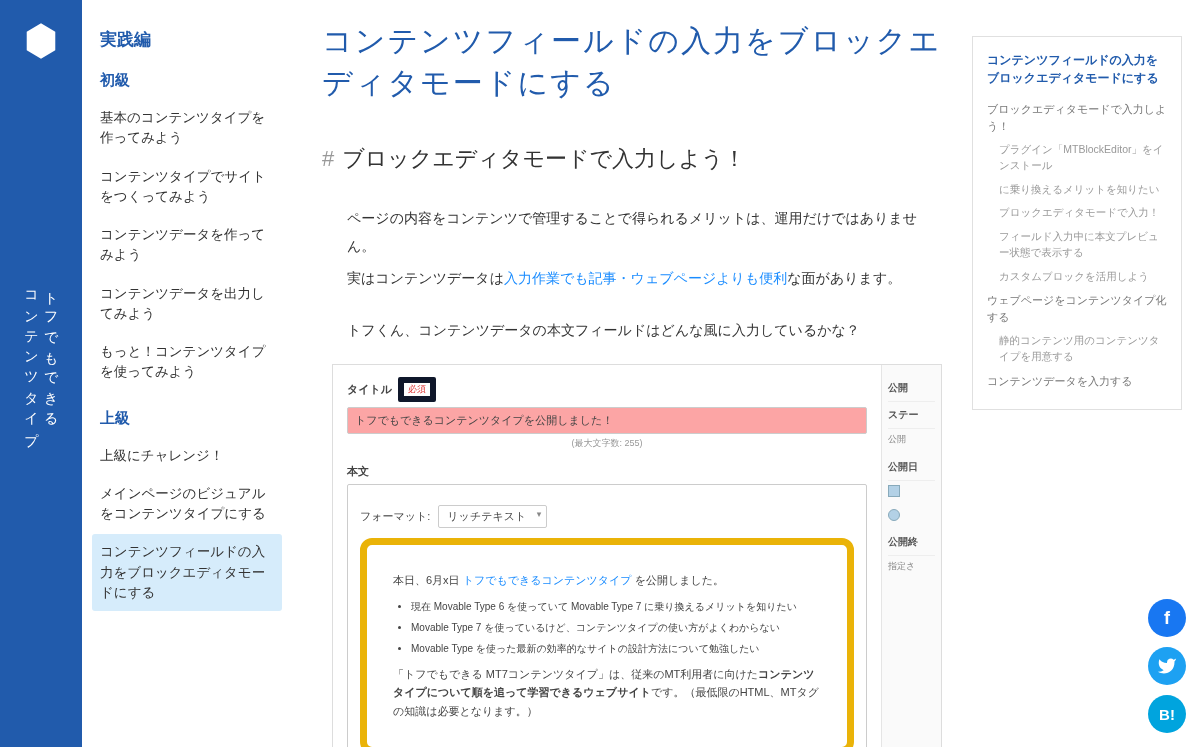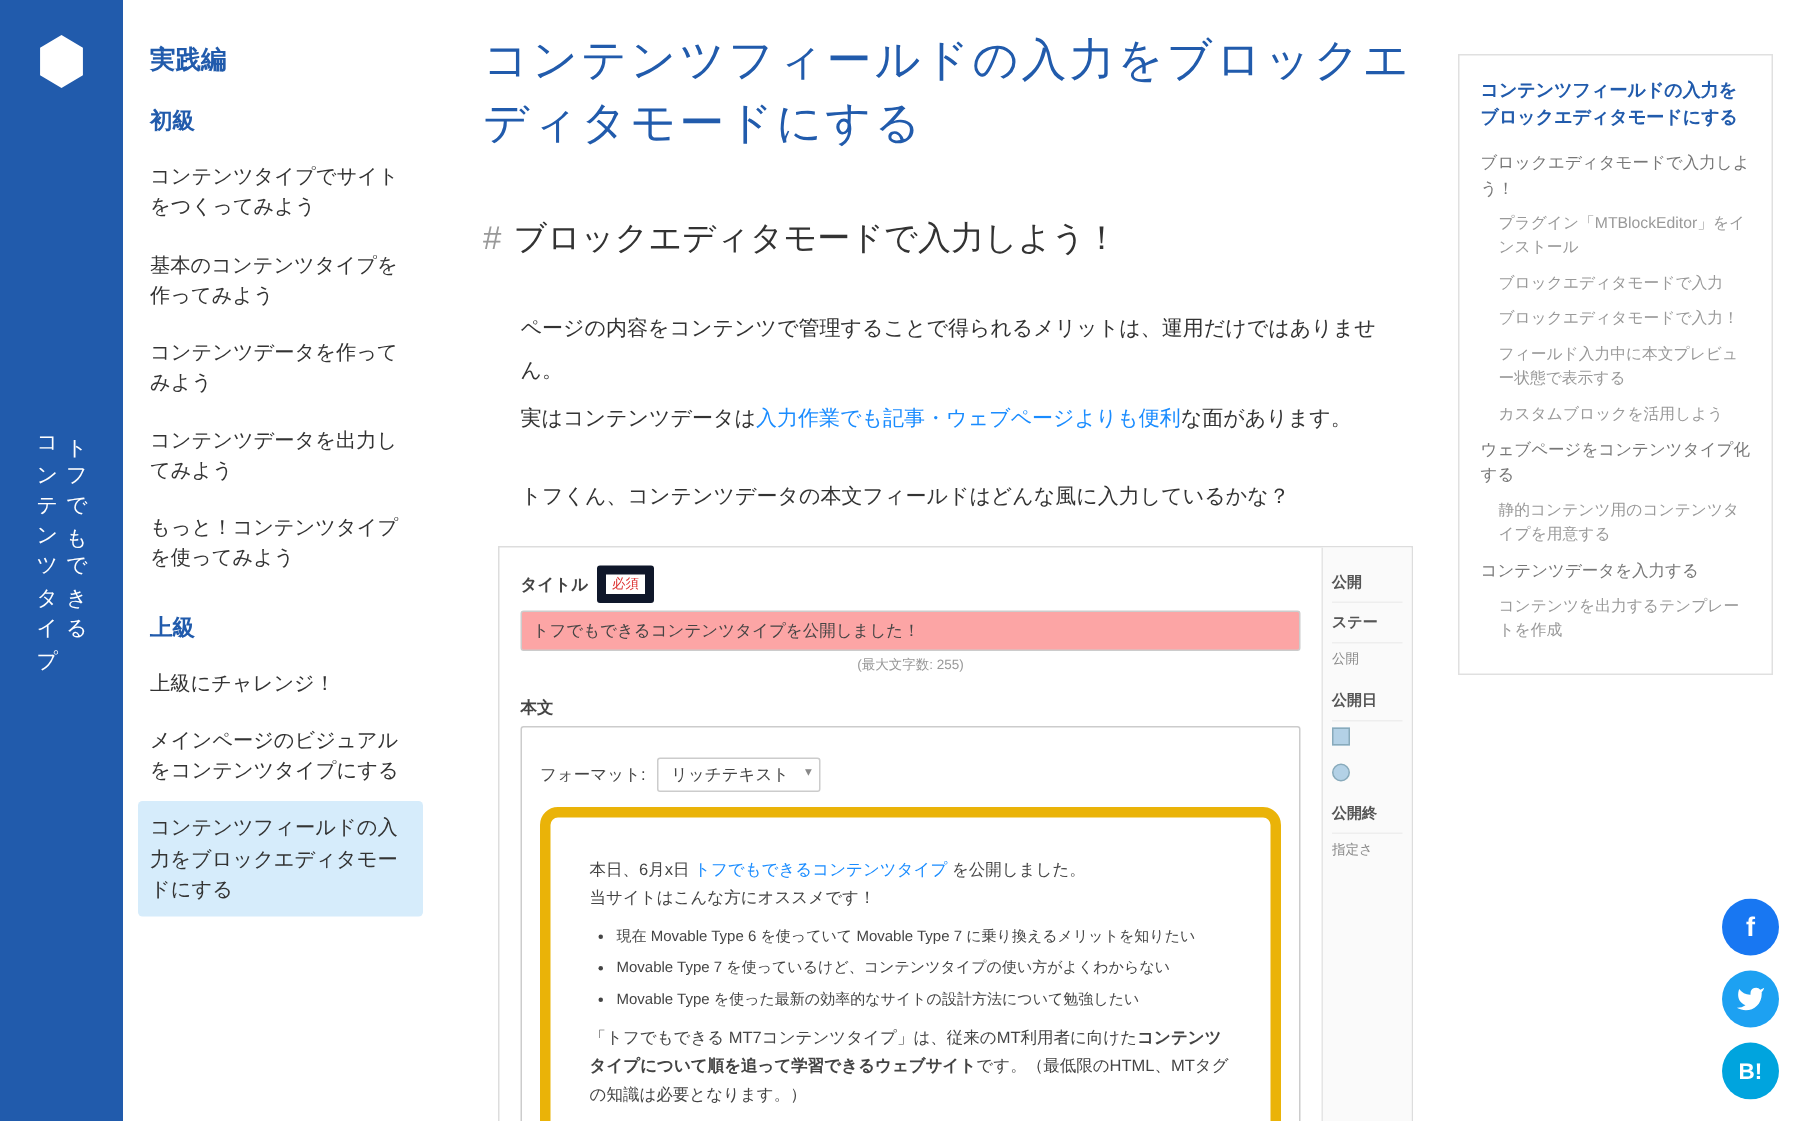--- a/index.html
+++ b/index.html
@@ -89,22 +89,22 @@
       <span>コンテンツタイプ</span>
       <span>トフでもできる</span>
     </div>
 
   </div>
 
   <nav class="leftnav">
     <div class="section-head">実践編</div>
     <div class="group-head">初級</div>
     <ul>
+      <li>基本のコンテンツタイプを作ってみよう</li>
       <li>コンテンツタイプでサイトをつくってみよう</li>
-      <li>基本のコンテンツタイプを作ってみよう</li>
       <li>コンテンツデータを作ってみよう</li>
       <li>コンテンツデータを出力してみよう</li>
       <li>もっと！コンテンツタイプを使ってみよう</li>
     </ul>
     <div class="group-head">上級</div>
     <ul>
       <li>上級にチャレンジ！</li>
       <li>メインページのビジュアルをコンテンツタイプにする</li>
       <li class="active">コンテンツフィールドの入力をブロックエディタモードにする</li>
     </ul>
@@ -136,21 +136,20 @@
           <div class="em-hint">(最大文字数: 255)</div>
 
           <div class="em-label">本文</div>
           <div style="border:1px solid #ccc; border-radius:2px; padding:10px 12px 12px;">
             <div class="em-format">
               <span>フォーマット:</span>
               <span class="em-select">リッチテキスト</span>
             </div>
             <div class="em-textarea">
               <div><span>本日、6月x日</span> <span class="link">トフでもできるコンテンツタイプ</span> <span>を公開しました。</span></div>
-              <div>当サイトはこんな方にオススメです！</div>
               <ul>
                 <li>現在 Movable Type 6 を使っていて Movable Type 7 に乗り換えるメリットを知りたい</li>
                 <li>Movable Type 7 を使っているけど、コンテンツタイプの使い方がよくわからない</li>
                 <li>Movable Type を使った最新の効率的なサイトの設計方法について勉強したい</li>
               </ul>
               <div><span>「トフでもできる MT7コンテンツタイプ」は、従来のMT利用者に向けた</span><b>コンテンツタイプについて順を追って学習できるウェブサイト</b><span>です。（最低限のHTML、MTタグの知識は必要となります。）</span></div>
             </div>
           </div>
         </div>
         <div class="editor-right">
@@ -175,28 +174,27 @@
       
     </div>
   </main>
 
   <aside class="toc">
     <div class="toc-box">
       <div class="toc-title">コンテンツフィールドの入力をブロックエディタモードにする</div>
       <ul id="toc-list">
           <li class="lvl1">ブロックエディタモードで入力しよう！</li>
           <li class="lvl2">プラグイン「MTBlockEditor」をインストール</li>
-          <li class="lvl2">ブロックエディタモードで入力</li>
+          <li class="lvl2">に乗り換えるメリットを知りたい</li>
           <li class="lvl2">ブロックエディタモードで入力！</li>
           <li class="lvl2">フィールド入力中に本文プレビュー状態で表示する</li>
           <li class="lvl2">カスタムブロックを活用しよう</li>
           <li class="lvl1">ウェブページをコンテンツタイプ化する</li>
           <li class="lvl2">静的コンテンツ用のコンテンツタイプを用意する</li>
           <li class="lvl1">コンテンツデータを入力する</li>
-          <li class="lvl2">コンテンツを出力するテンプレートを作成</li>
         </ul>
     </div>
   </aside>
 
 </div>
 
 <div class="social">
   <div class="social-btn sb-fb">f</div>
   <div class="social-btn sb-tw">
     <svg width="20" height="20" viewBox="0 0 24 24" fill="#fff">

